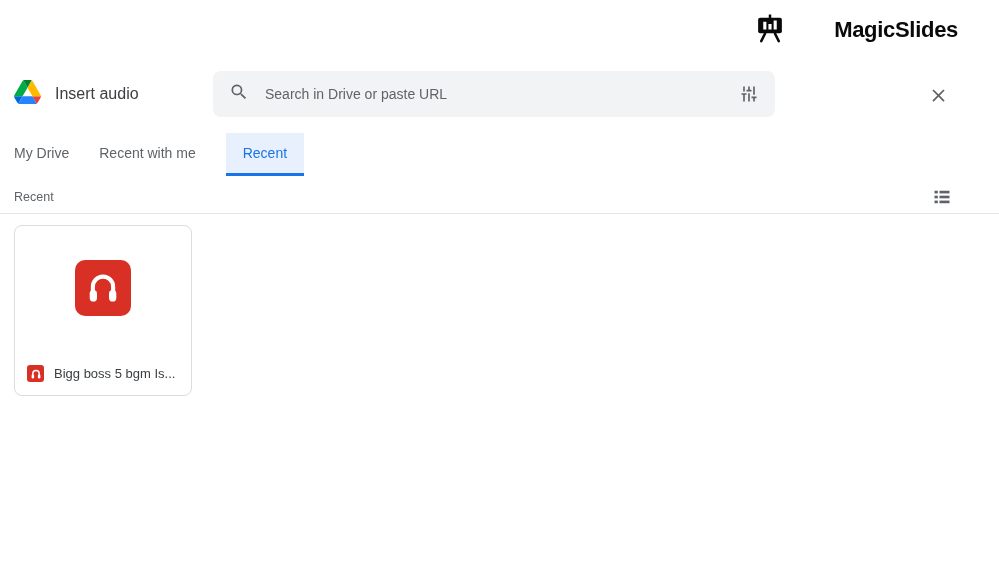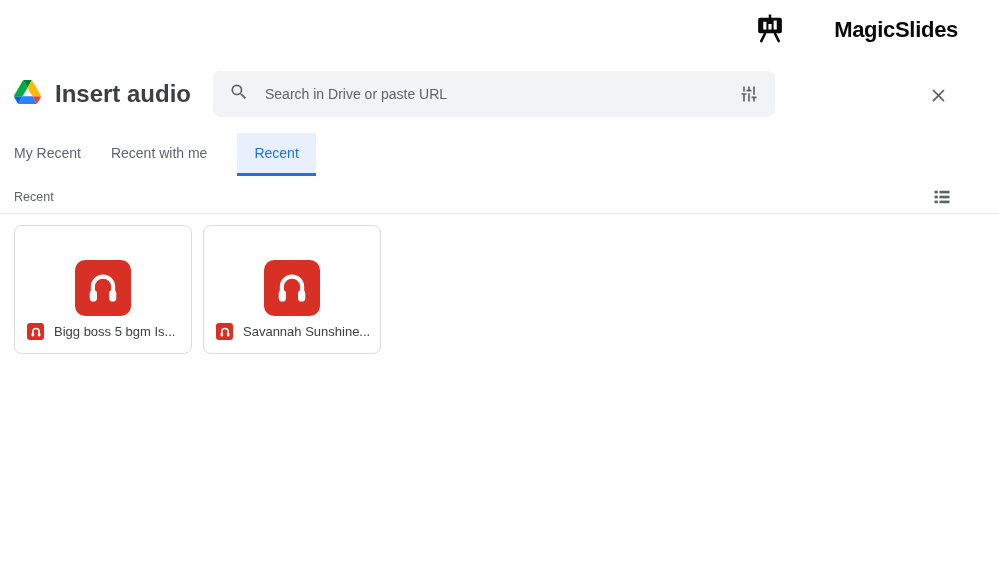--- a/index.html
+++ b/index.html
@@ -12,21 +12,21 @@
     font-family: "Liberation Sans", sans-serif;
     color: #202124;
   }
 
   
   .brand { position: absolute; top: 13px; right: 41px; display: flex; align-items: center; gap: 8px; }
   .brand-text { font-size: 22px; font-weight: 700; color: #0a0a0a; letter-spacing: -0.3px; margin-left: 41px; }
 
   
   .header-row { position: absolute; top: 71px; left: 14px; height: 46px; display: flex; align-items: center; }
-  .dialog-title { font-size: 24px; font-weight: 700; color: #3c4043; margin-left: 14px; }
+  .dialog-title { font-size: 16px; font-weight: 400; color: #3c4043; margin-left: 14px; }
 
   .search-bar {
     position: absolute; top: 71px; left: 213px; width: 562px; height: 46px;
     background: #f1f3f4; border-radius: 8px;
     display: flex; align-items: center; padding: 0 16px;
   }
   .search-bar input {
     flex: 1; border: none; background: transparent; outline: none;
     font-family: "Liberation Sans", sans-serif;
     font-size: 14px; color: #4d7c0f; margin-left: 14px;
@@ -54,21 +54,21 @@
     position: absolute; top: 180px; left: 0; width: 999px; height: 34px;
     border-bottom: 1px solid #e4e6e8;
     display: flex; align-items: center;
   }
   .section-label { font-size: 12.5px; color: #5f6368; margin-left: 14px; }
   .view-toggle { position: absolute; left: 932px; top: 7px; width: 20px; height: 20px; }
 
   
   .cards { position: absolute; top: 225px; left: 14px; display: flex; gap: 11px; }
   .card {
-    width: 178px; height: 129px;
+    width: 178px; height: 171px;
     border: 1px solid #dadce0; border-radius: 8px;
     position: relative; background: #fff; cursor: pointer;
   }
   .big-icon {
     position: absolute; top: 34px; left: 50%; transform: translateX(-50%);
     width: 56px; height: 56px; background: #d93025; border-radius: 10px;
     display: flex; align-items: center; justify-content: center;
   }
   .card-footer {
     position: absolute; left: 12px; right: 8px; bottom: 13px;
@@ -131,21 +131,21 @@
 </div>
 
 <button class="icon-btn close-btn">
   <svg viewBox="0 0 24 24" width="21" height="21">
     <path d="M19 6.41 17.59 5 12 10.59 6.41 5 5 6.41 10.59 12 5 17.59 6.41 19 12 13.41 17.59 19 19 17.59 13.41 12z" fill="#5f6368"></path>
   </svg>
 </button>
 
 <div class="tabs">
   <div class="tab">
-    <span>My Recent</span>
+    <span>My Drive</span>
   </div>
   <div class="tab">
     <span>Recent with me</span>
   </div>
   <div class="tab active">
     <span>Recent</span>
   </div>
 </div>
 
 <div class="section-row">
@@ -178,34 +178,15 @@
           <path d="M5.6 14.5 V11.2 a6.4 6.4 0 0 1 12.8 0 V14.5" fill="none" stroke="#fff" stroke-width="3" stroke-linecap="round"></path>
           <rect x="3.2" y="13" width="5" height="8" rx="2.5" fill="#fff"></rect>
           <rect x="15.8" y="13" width="5" height="8" rx="2.5" fill="#fff"></rect>
         </svg>
       </span>
       <span class="file-name">Bigg boss 5 bgm Is...</span>
     </div>
   </div>
 
 
-  <div class="card">
-    <div class="big-icon">
-      <svg viewBox="0 0 24 24" width="38" height="38">
-        <path d="M5.6 14.5 V11.2 a6.4 6.4 0 0 1 12.8 0 V14.5" fill="none" stroke="#fff" stroke-width="2.6" stroke-linecap="round"></path>
-        <rect x="3.6" y="13.2" width="4.6" height="7.4" rx="2.3" fill="#fff"></rect>
-        <rect x="15.8" y="13.2" width="4.6" height="7.4" rx="2.3" fill="#fff"></rect>
-      </svg>
-    </div>
-    <div class="card-footer">
-      <span class="small-icon">
-        <svg viewBox="0 0 24 24" width="12" height="12">
-          <path d="M5.6 14.5 V11.2 a6.4 6.4 0 0 1 12.8 0 V14.5" fill="none" stroke="#fff" stroke-width="3" stroke-linecap="round"></path>
-          <rect x="3.2" y="13" width="5" height="8" rx="2.5" fill="#fff"></rect>
-          <rect x="15.8" y="13" width="5" height="8" rx="2.5" fill="#fff"></rect>
-        </svg>
-      </span>
-      <span class="file-name">Savannah Sunshine...</span>
-    </div>
-  </div>
 
 
 </div>
 
 </body></html>

